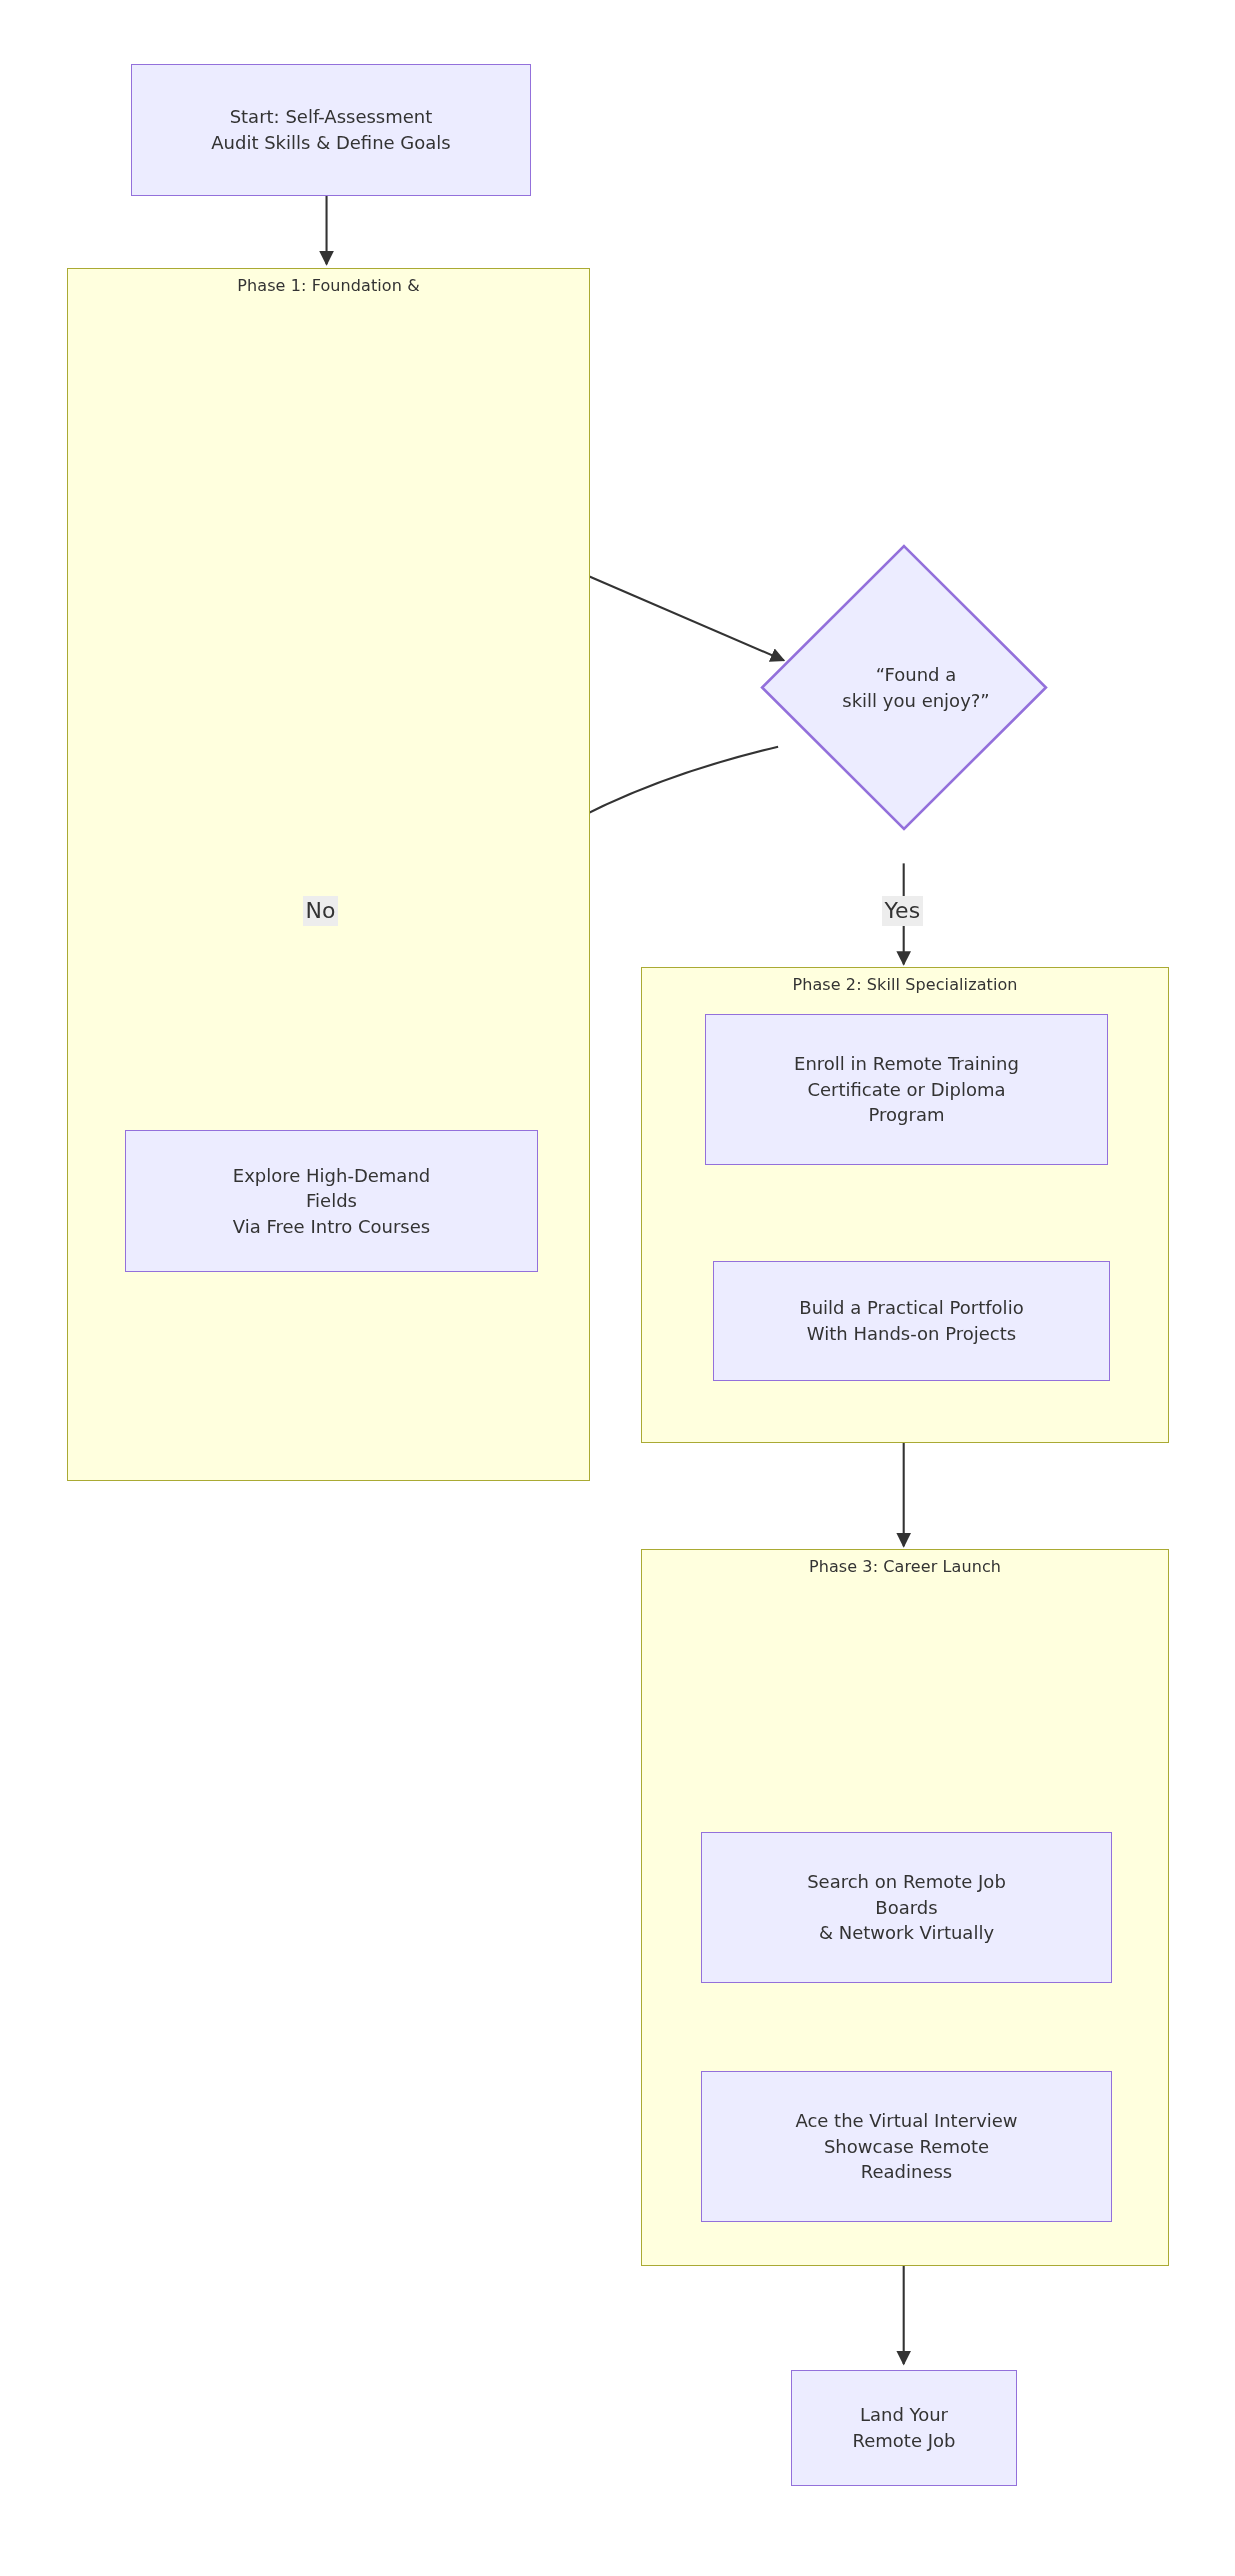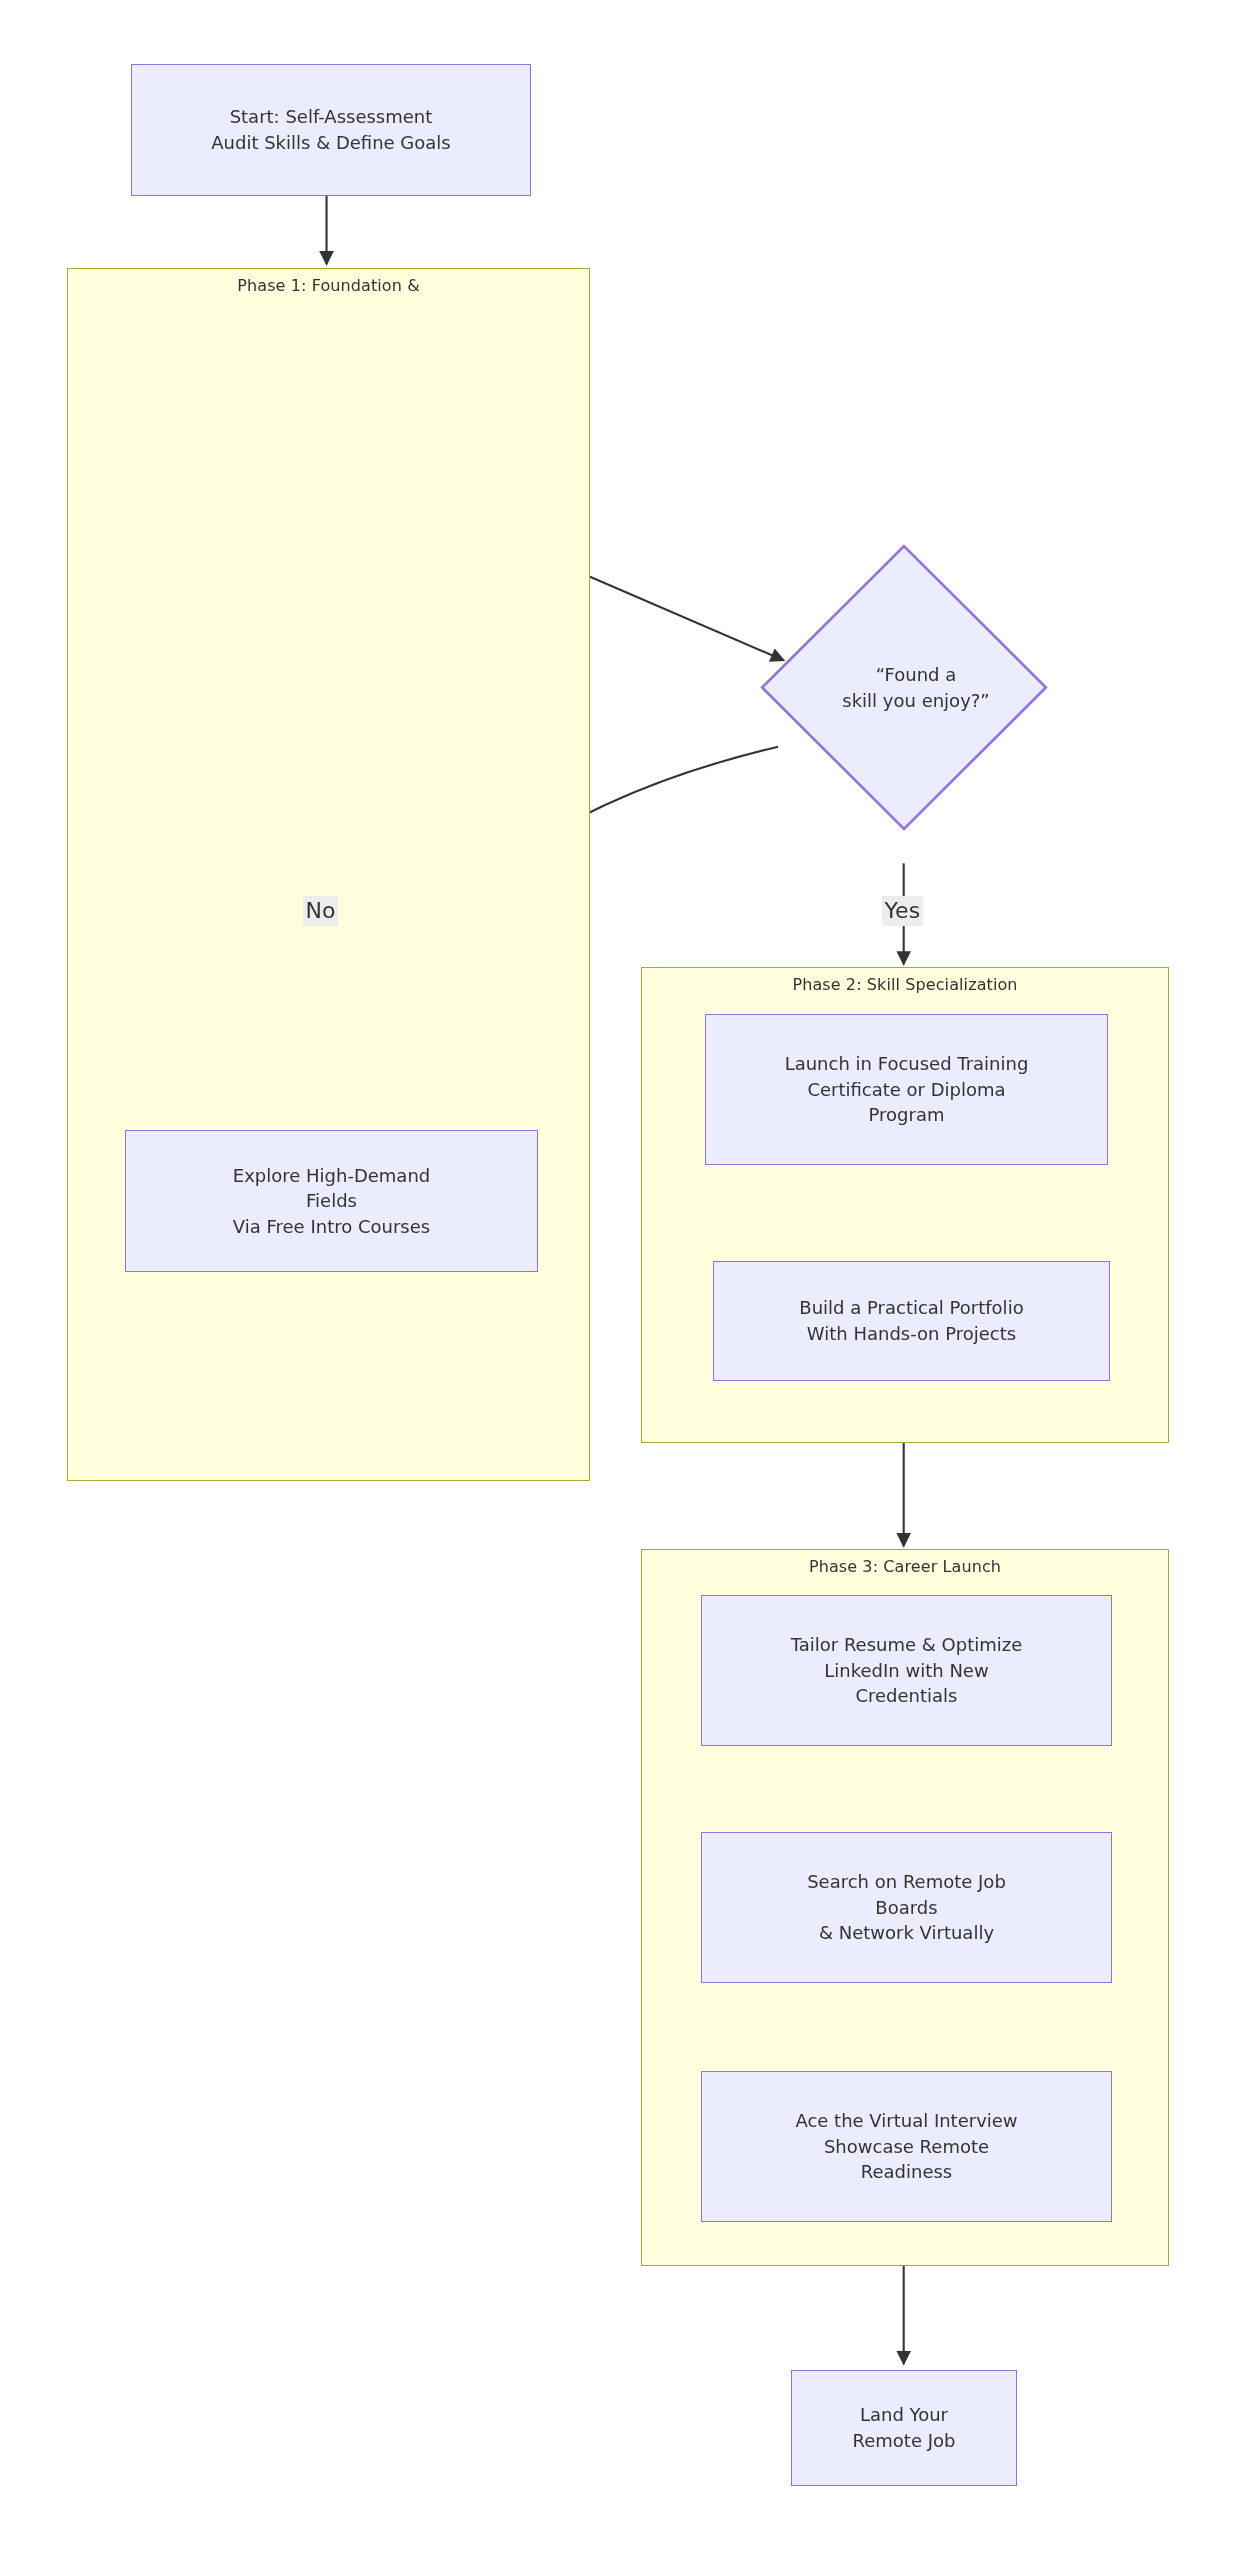--- a/index.html
+++ b/index.html
@@ -138,35 +138,30 @@
 skill you enjoy?”</div>
   </div>
 
   <div class="node" style="left:125px; top:1130px; width:413px; height:142px;">
     <div class="node-label">Explore High-Demand
 Fields
 Via Free Intro Courses</div>
   </div>
 
   <div class="node" style="left:705px; top:1014px; width:403px; height:151px;">
-    <div class="node-label">Launch in Focused Training
+    <div class="node-label">Enroll in Remote Training
 Certificate or Diploma
 Program</div>
   </div>
 
   <div class="node" style="left:713px; top:1261px; width:397px; height:120px;">
     <div class="node-label">Build a Practical Portfolio
 With Hands-on Projects</div>
   </div>
 
-  <div class="node" style="left:701px; top:1595px; width:411px; height:151px;">
-    <div class="node-label">Tailor Resume &amp; Optimize
-LinkedIn with New
-Credentials</div>
-  </div>
 
   <div class="node" style="left:701px; top:2071px; width:411px; height:151px;">
     <div class="node-label">Ace the Virtual Interview
 Showcase Remote
 Readiness</div>
   </div>
 
   <div class="node" style="left:701px; top:1832px; width:411px; height:151px;">
     <div class="node-label">Search on Remote Job
 Boards

